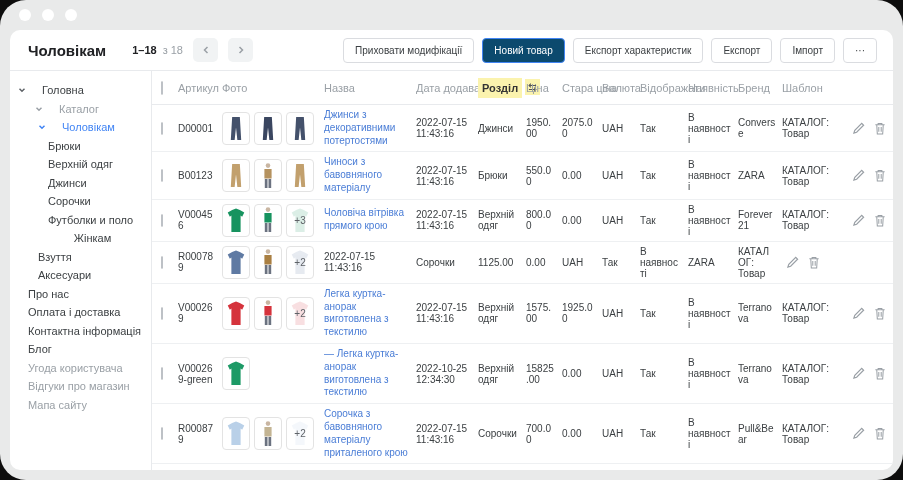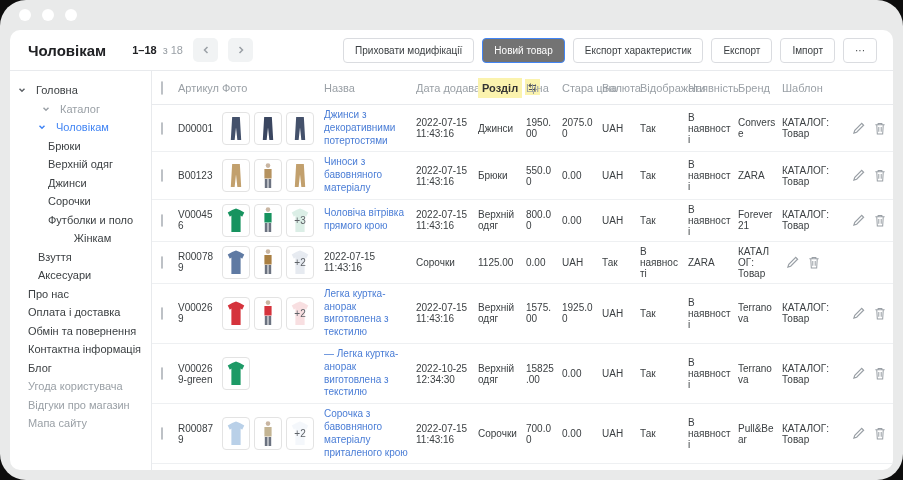--- a/index.html
+++ b/index.html
@@ -13,25 +13,25 @@
   .topbar { height:41px; display:flex; align-items:center; padding:0 16px 0 18px; border-bottom:1px solid #e8eaed; }
   .page-title { font-size:15px; font-weight:700; color:#202124; }
   .pagin { margin-left:26px; display:flex; align-items:center; gap:4px; font-size:11px; }
   .pagin b { color:#202124; }
   .pagin .muted { color:#9aa0a6; margin-left:2px; }
   .navbtn { width:25px; height:24px; margin-left:6px; background:#f1f3f4; border:none; border-radius:5px; display:flex; align-items:center; justify-content:center; cursor:pointer; }
   .navbtn svg { stroke:#9aa0a6; }
   .spacer { flex:1; }
   .toolbar { display:flex; align-items:center; gap:8px; }
   .btn { font-family:inherit; font-size:10px; color:#3c4043; background:#fff; border:1px solid #dadce0; border-radius:4px; padding:6px 11px; cursor:pointer; white-space:nowrap; }
-  .btn.primary { background:#737373; border-color:#4285f4; color:#fff; }
+  .btn.primary { background:#0c4a6e; border-color:#4285f4; color:#fff; }
 
   .body { display:flex; height:calc(100% - 41px); }
   .sidebar { width:142px; border-right:1px solid #e8eaed; padding-top:10px; font-size:11px; flex:none; }
-  .side-item { display:flex; align-items:center; gap:10px; padding:4px 4px; color:#3c4043; cursor:pointer; line-height:10.5px; }
+  .side-item { display:flex; align-items:center; gap:16px; padding:4px 4px; color:#3c4043; cursor:pointer; line-height:10.5px; }
   .side-item.muted { color:#9aa0a6; }
   .side-item.active { color:#4285f4; }
   .side-item svg { flex:none; }
 
   .table-area { flex:1; overflow:hidden; }
   .grid { display:grid; grid-template-columns:26px 44px 102px 92px 62px 48px 36px 40px 38px 48px 50px 44px 66px 1fr; align-items:center; }
   .thead { color:#9aa0a6; font-size:11px; padding:7px 0 6px; border-bottom:1px solid #e8eaed; }
   .thead .cell { padding-right:5px; white-space:nowrap; }
   .hl { background:#fbf3ae; color:#333; font-weight:700; padding:4px 4px; display:inline-block; }
   .sort-ic { background:#fbf3ae; padding:3px 3px 1px; margin-left:3px; display:inline-block; }
@@ -84,21 +84,21 @@
         </div>
     </div>
     <div class="body">
       <nav class="sidebar">
           <div class="side-item" style="padding-left: 8px;">
             <svg width="8" height="8" viewBox="0 0 8 8" fill="none" stroke="#5f6368" stroke-width="1.4">
               <path d="M1.5 2.7 L4 5.3 L6.5 2.7"></path>
             </svg>
             <span>Головна</span>
           </div>
-          <div class="side-item muted" style="padding-left: 32px;">
+          <div class="side-item muted" style="padding-left: 25px;">
             <svg width="8" height="8" viewBox="0 0 8 8" fill="none" stroke="#9aa0a6" stroke-width="1.4">
               <path d="M1.5 2.7 L4 5.3 L6.5 2.7"></path>
             </svg>
             <span>Каталог</span>
           </div>
           <div class="side-item active" style="padding-left: 28px;">
             <svg width="8" height="8" viewBox="0 0 8 8" fill="none" stroke="#4285f4" stroke-width="1.4">
               <path d="M1.5 2.7 L4 5.3 L6.5 2.7"></path>
             </svg>
             <span>Чоловікам</span>
@@ -125,23 +125,20 @@
             <span>Взуття</span>
           </div>
           <div class="side-item" style="padding-left: 28px;">
             <span>Аксесуари</span>
           </div>
           <div class="side-item" style="padding-left: 18px;">
             <span>Про нас</span>
           </div>
           <div class="side-item" style="padding-left: 18px;">
             <span>Оплата і доставка</span>
-          </div>
-          <div class="side-item" style="padding-left: 18px;">
-            <span>Обмін та повернення</span>
           </div>
           <div class="side-item" style="padding-left: 18px;">
             <span>Контактна інформація</span>
           </div>
           <div class="side-item" style="padding-left: 18px;">
             <span>Блог</span>
           </div>
           <div class="side-item muted" style="padding-left: 18px;">
             <span>Угода користувача</span>
           </div>

